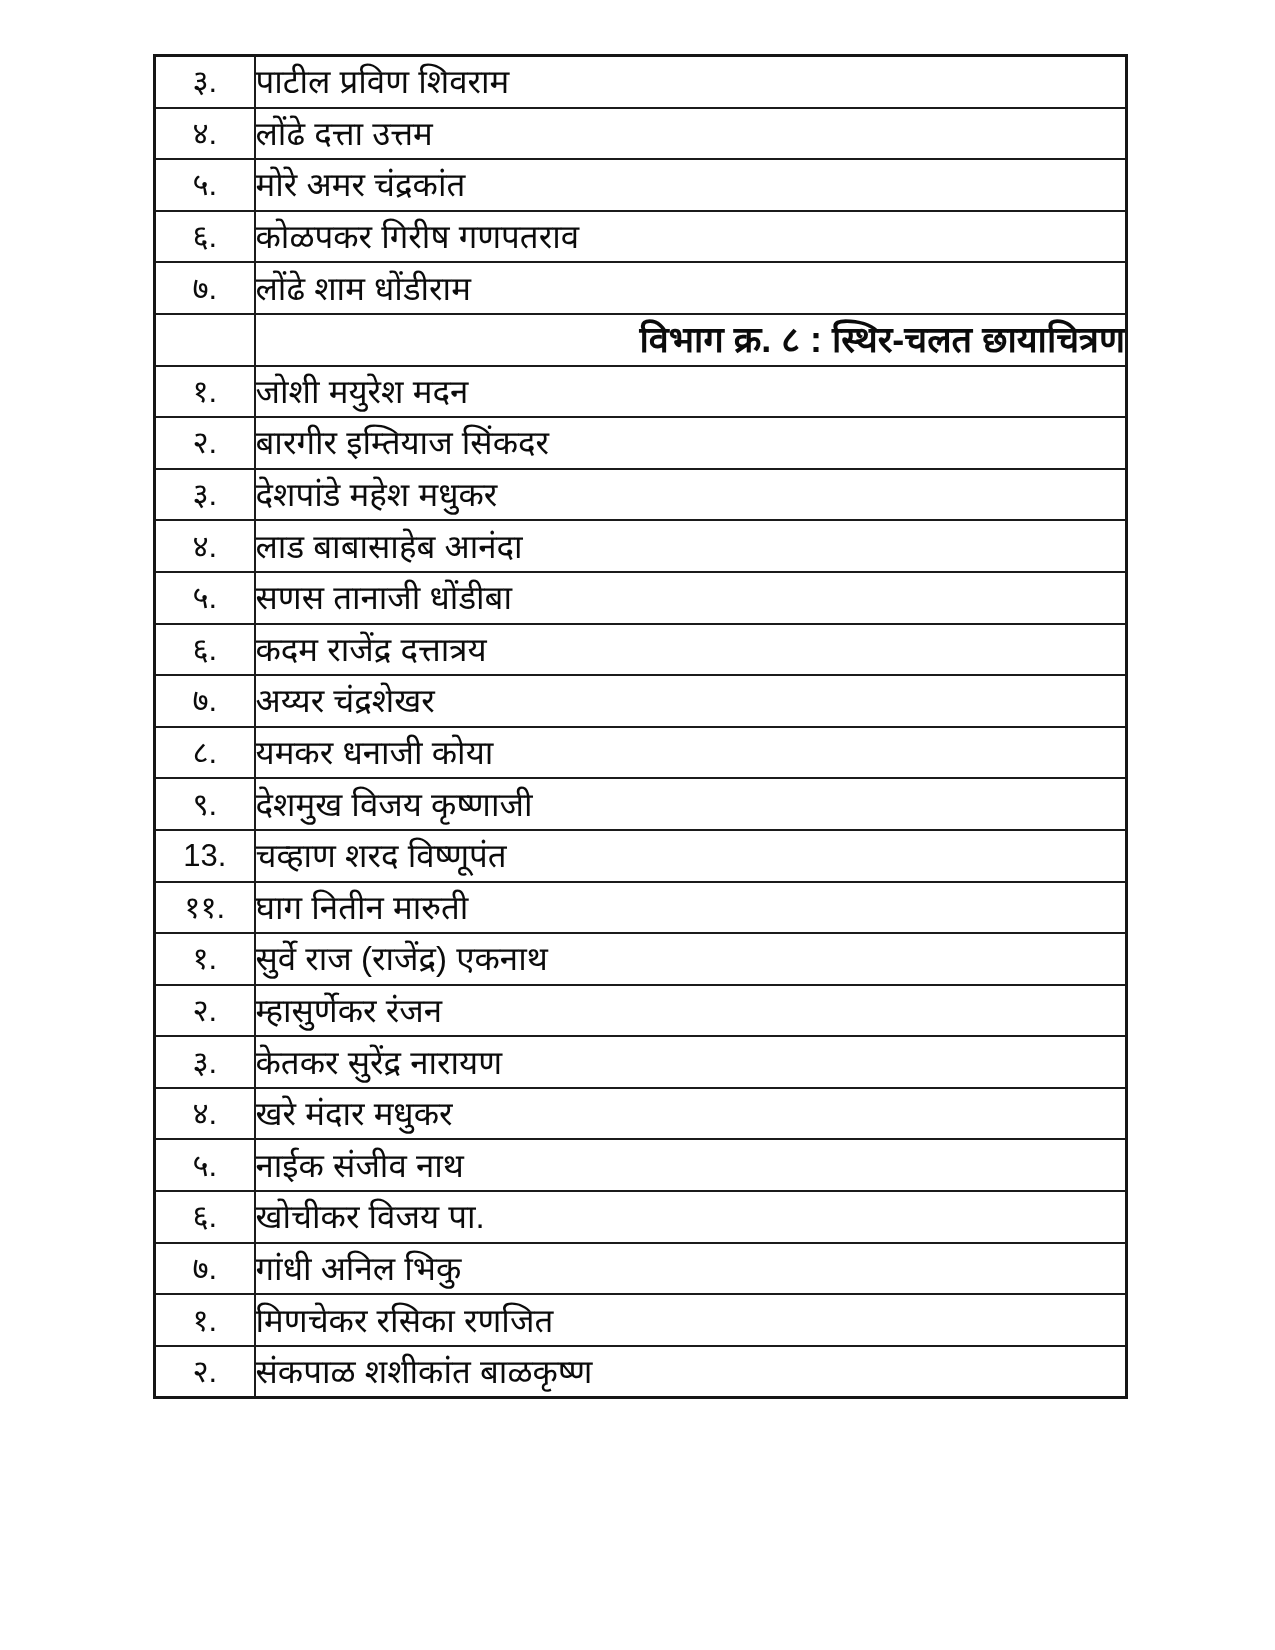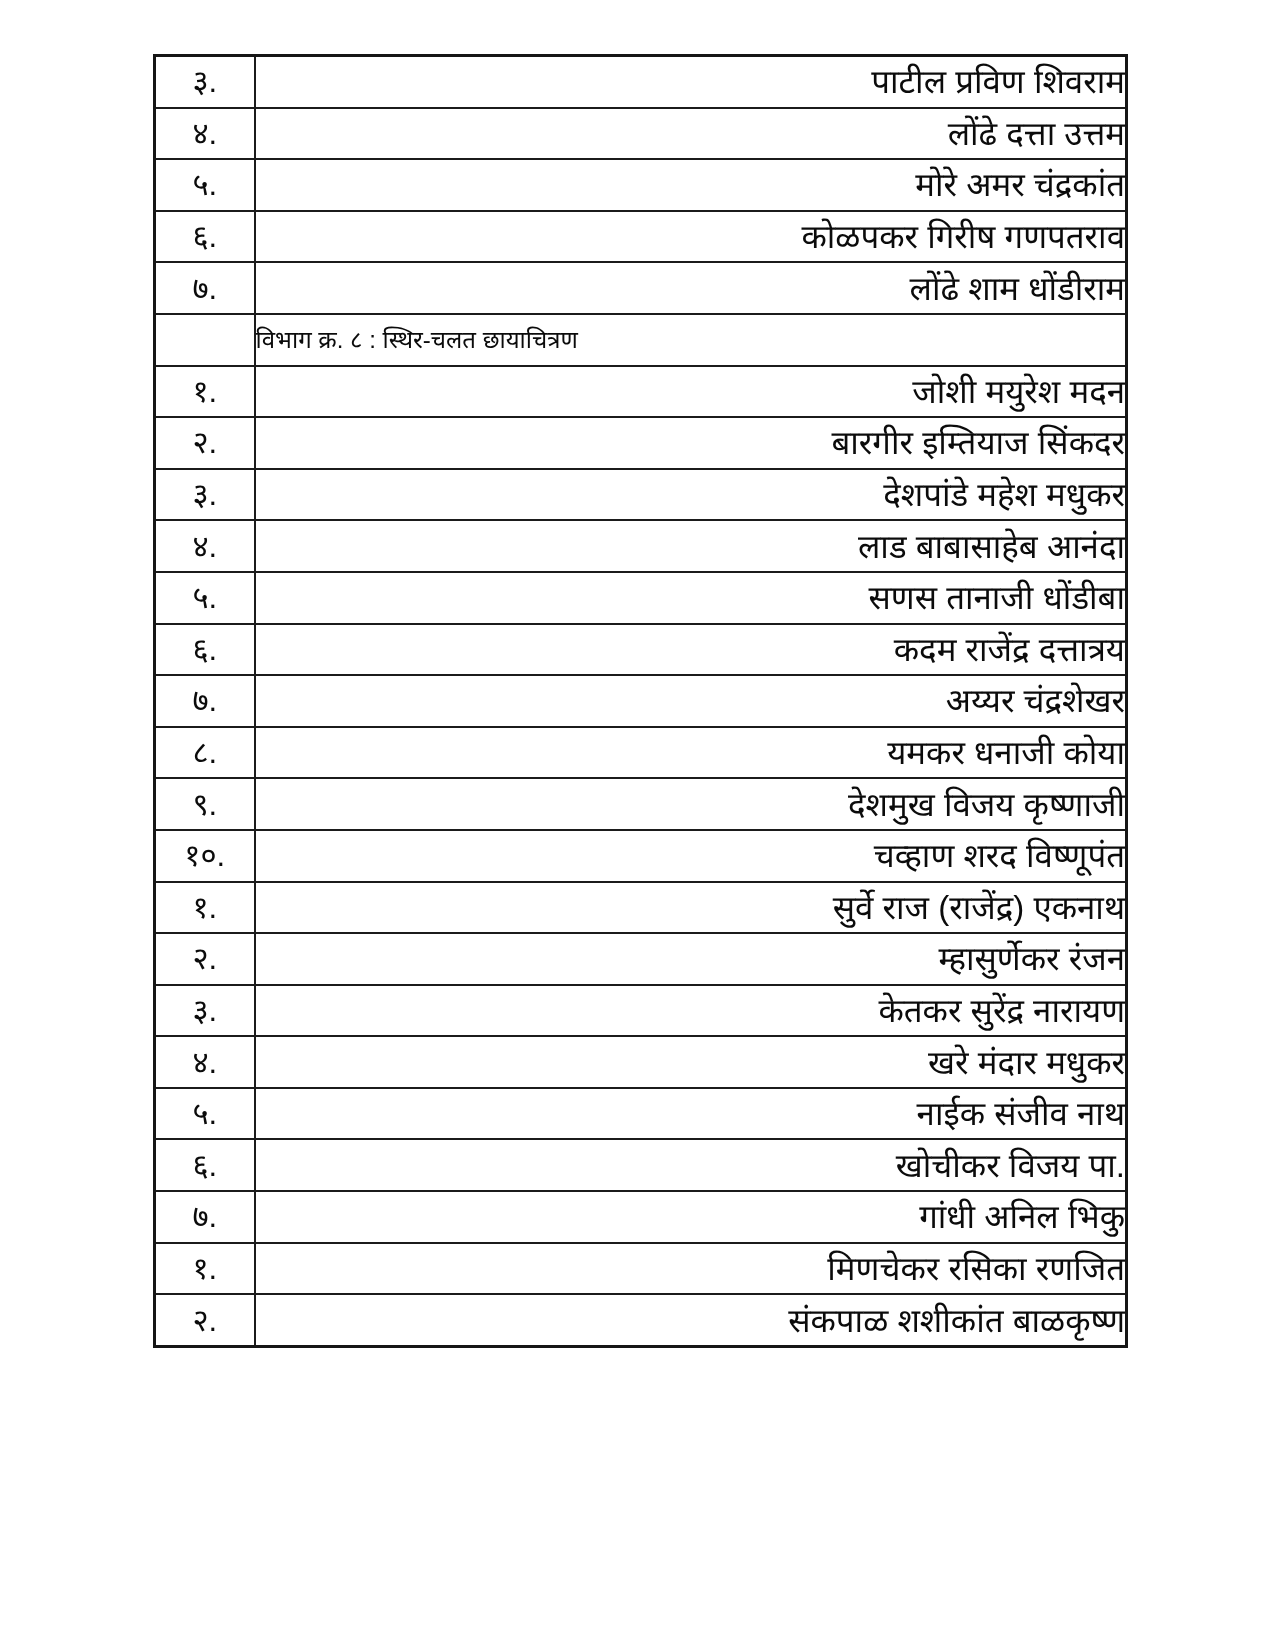--- a/index.html
+++ b/index.html
@@ -36,29 +36,29 @@
     vertical-align: middle;
     overflow: hidden;
     white-space: nowrap;
   }
   td.num-cell {
     text-align: center;
     font-size: 31px;
     line-height: 1;
   }
   td.name-cell {
-    text-align: right;
+    text-align: left;
     padding-left: 11px;
     font-size: 33px;
     line-height: 1;
   }
   td.section-cell {
-    text-align: left;
-    font-weight: normal;
-    font-size: 24px;
+    text-align: right;
+    font-weight: bold;
+    font-size: 36px;
     line-height: 1;
   }
 </style>
 </head>
 <body>
 
 <div class="sheet">
   <table class="roster">
     <colgroup>
       <col style="width:100px">
@@ -119,22 +119,26 @@
         </tr>
         <tr>
           <td class="num-cell">८.</td>
           <td class="name-cell">यमकर धनाजी कोया</td>
         </tr>
         <tr>
           <td class="num-cell">९.</td>
           <td class="name-cell">देशमुख विजय कृष्णाजी</td>
         </tr>
         <tr>
-          <td class="num-cell">१०.</td>
+          <td class="num-cell">13.</td>
           <td class="name-cell">चव्हाण शरद विष्णूपंत</td>
+        </tr>
+        <tr>
+          <td class="num-cell">११.</td>
+          <td class="name-cell">घाग नितीन मारुती</td>
         </tr>
         <tr>
           <td class="num-cell">१.</td>
           <td class="name-cell">सुर्वे राज (राजेंद्र) एकनाथ</td>
         </tr>
         <tr>
           <td class="num-cell">२.</td>
           <td class="name-cell">म्हासुर्णेकर रंजन</td>
         </tr>
         <tr>

